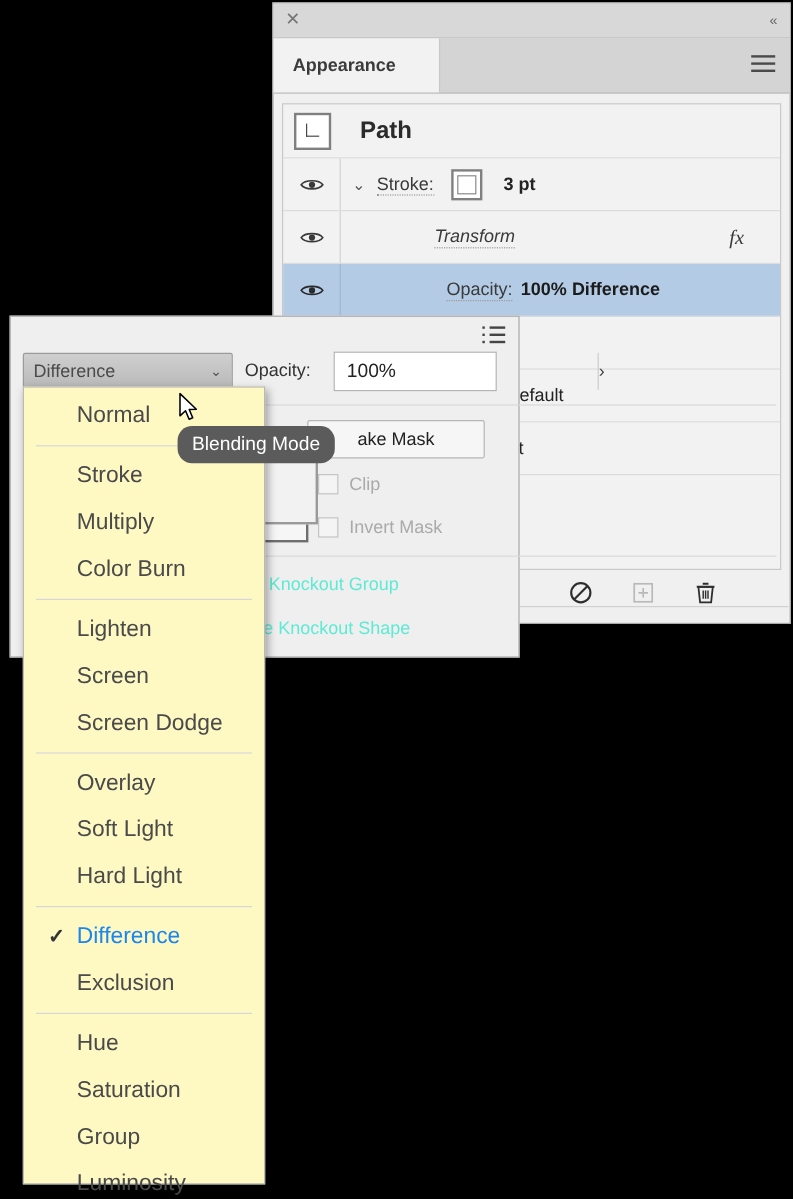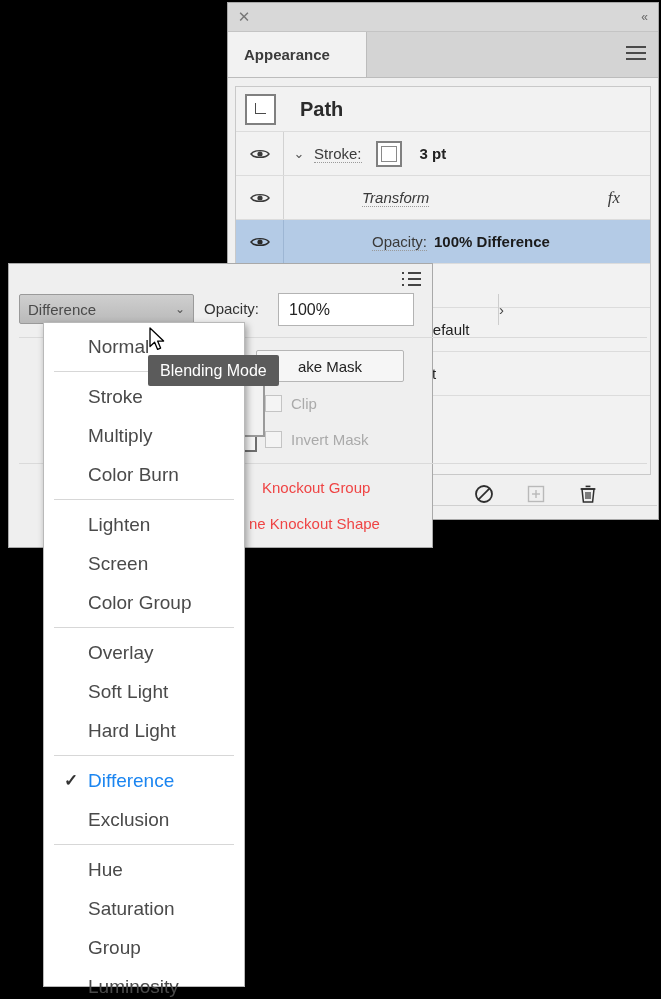--- a/index.html
+++ b/index.html
@@ -447,39 +447,37 @@
     box-sizing: border-box;
     cursor: pointer;
   }
   .mask-check .lbl {
     font-size: 15px;
     color: #aaaaaa;
   }
   .knock-row {
     position: absolute;
     font-size: 15px;
-    color: #ef4444;
+    color: #5eead4;
     z-index: 5;
-    padding-left: 38px;
   }
 
   
   #blend-menu {
     position: absolute;
     left: 19px;
     top: 322px;
     width: 202px;
     height: 665px;
-    background: #ffffff;
+    background: #fef9c3;
     border: 1px solid #b9b9b9;
     box-shadow: 2px 3px 7px rgba(0,0,0,0.35);
     box-sizing: border-box;
     z-index: 40;
     padding-top: 4px;
-    margin-left: 24px;
   }
   .menu-item {
     position: relative;
     height: 39px;
     display: flex;
     align-items: center;
     padding-left: 44px;
     font-size: 19px;
     color: #4a4a4a;
     cursor: pointer;
@@ -501,21 +499,21 @@
     margin: 5px 10px 5px 10px;
   }
 
   
   #tooltip {
     position: absolute;
     left: 148px;
     top: 355px;
     height: 31px;
     background: #5b5b5b;
-    border-radius: 2px;
+    border-radius: 12px;
     display: flex;
     align-items: center;
     padding: 0 12px;
     font-size: 16px;
     color: #ffffff;
     z-index: 60;
     white-space: nowrap;
   }
 
   
@@ -704,21 +702,21 @@
         <span>Color Burn</span>
       </div>
       <div class="menu-sep"></div>
       <div class="menu-item">
         <span>Lighten</span>
       </div>
       <div class="menu-item">
         <span>Screen</span>
       </div>
       <div class="menu-item">
-        <span>Color Group</span>
+        <span>Screen Dodge</span>
       </div>
       <div class="menu-sep"></div>
       <div class="menu-item">
         <span>Overlay</span>
       </div>
       <div class="menu-item">
         <span>Soft Light</span>
       </div>
       <div class="menu-item">
         <span>Hard Light</span>

